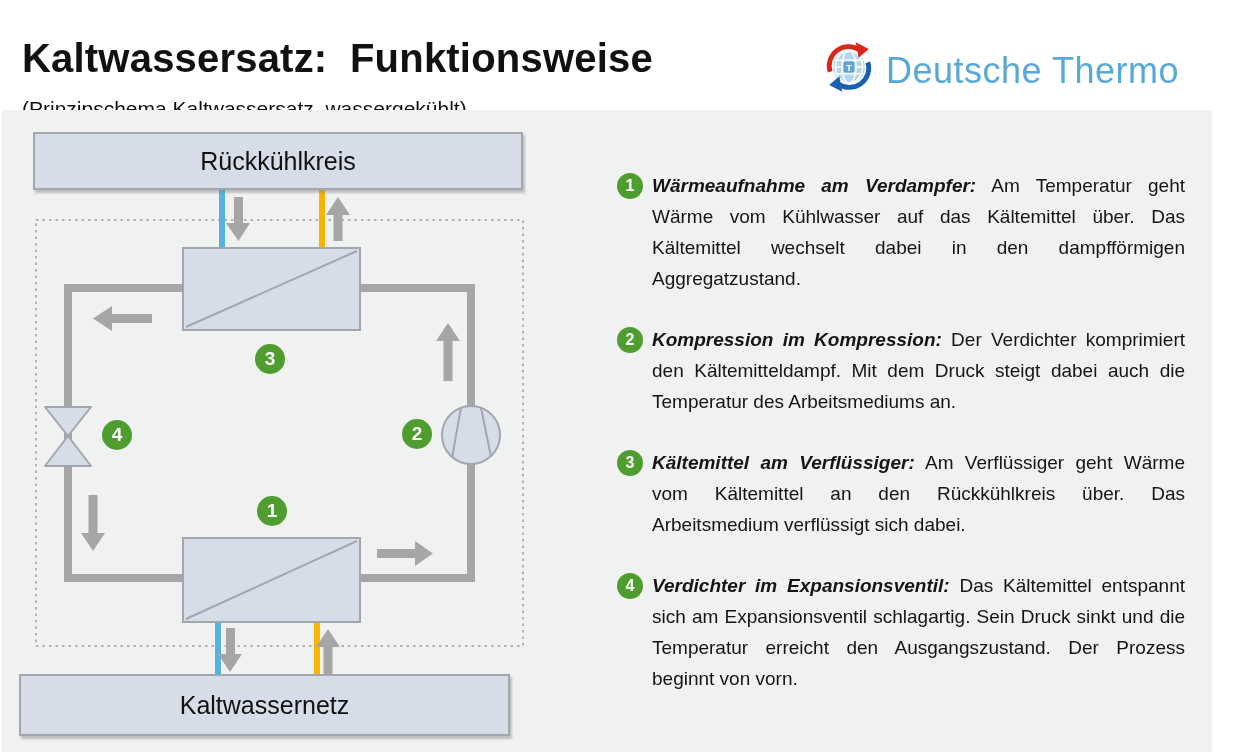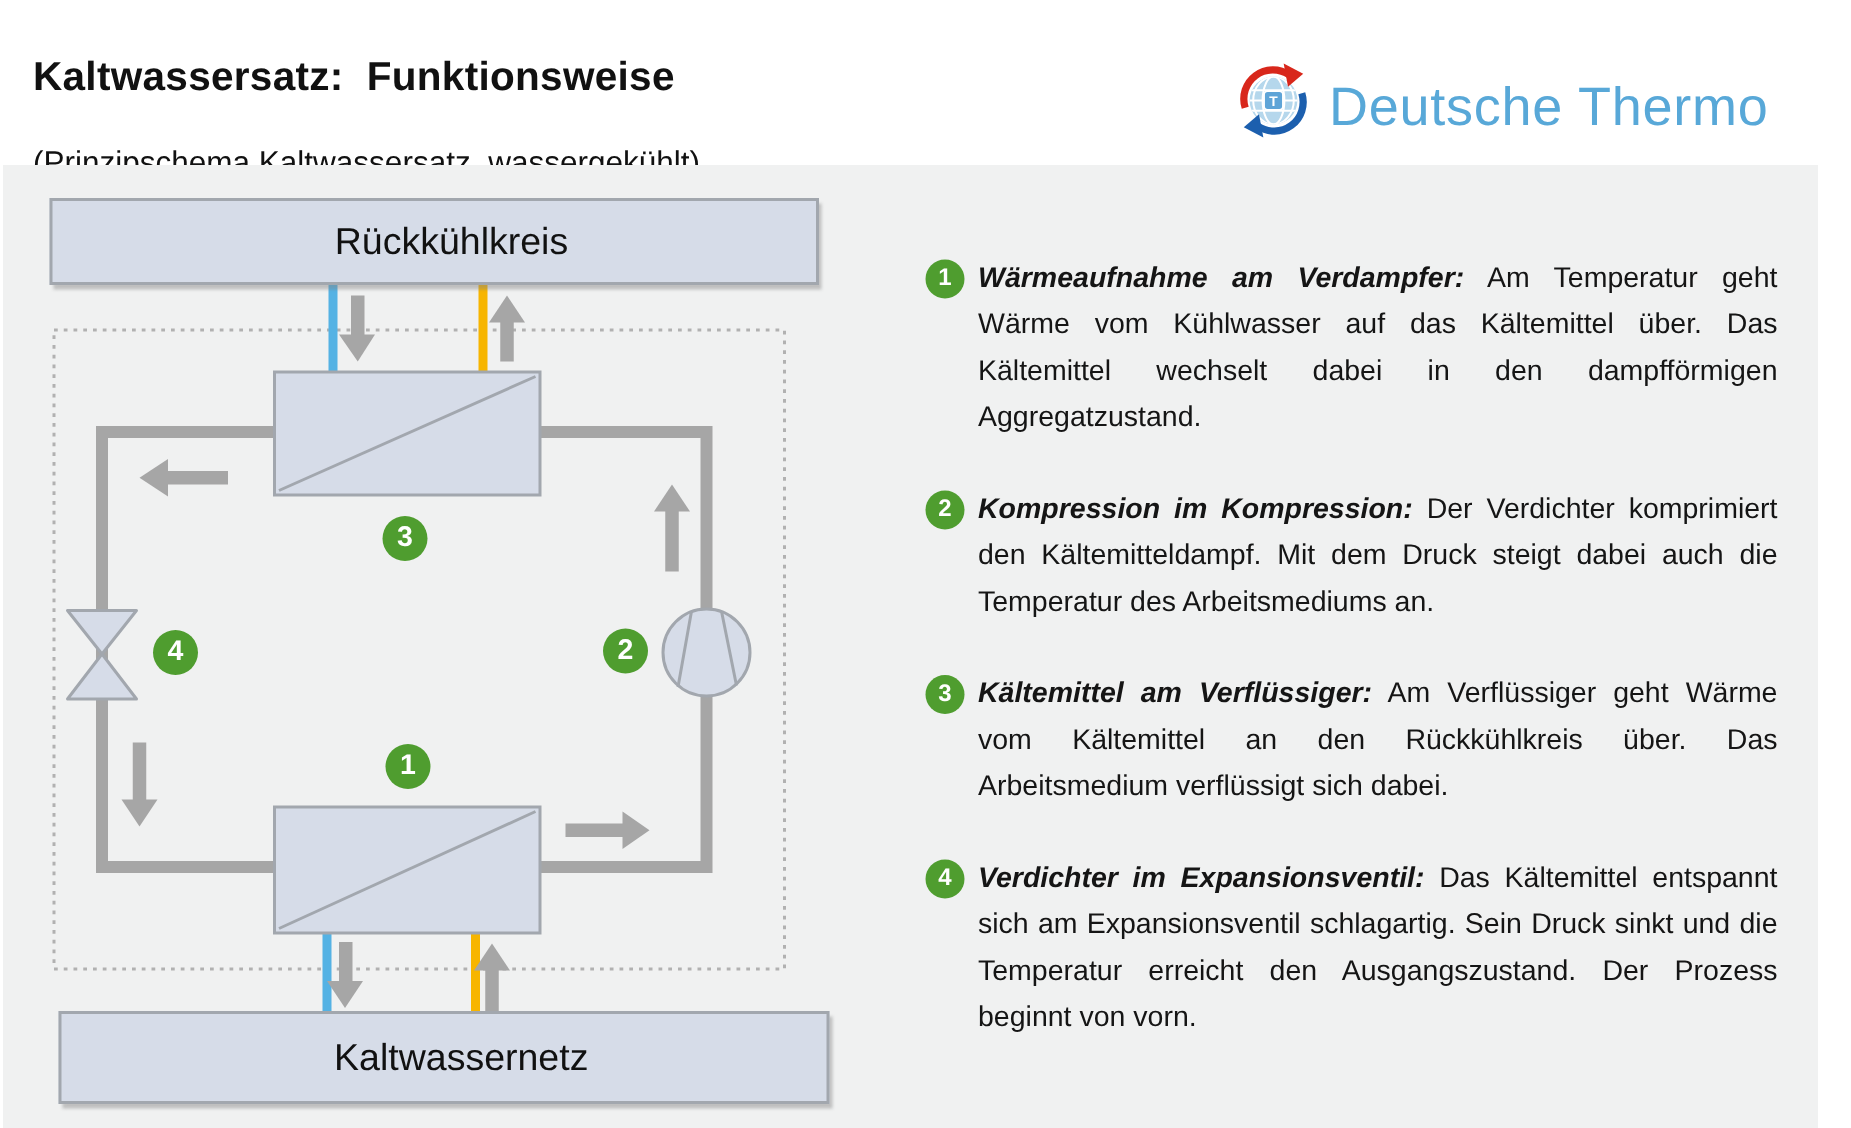--- a/index.html
+++ b/index.html
@@ -3,39 +3,39 @@
 <meta charset="utf-8">
 <style>
   html,body { margin:0; padding:0; background:#ffffff; }
   .page {
     position:relative; width:1234px; height:752px; overflow:hidden;
     background:#ffffff; font-family:"Liberation Sans","DejaVu Sans",sans-serif;
   }
   
   .page-title {
     position:absolute; left:22px; top:36px; margin:0;
-    font-size:27px; font-weight:bold; color:#111; letter-spacing:.2px; white-space:pre-wrap;
+    font-size:40px; font-weight:bold; color:#111; letter-spacing:.2px; white-space:pre-wrap;
   }
   .page-subtitle {
     position:absolute; left:22px; top:76px; font-size:21px; color:#111; white-space:pre-wrap;margin-top:21px;
   }
   .logo { position:absolute; left:820px; top:36px; height:62px; }
   .logo-icon { position:absolute; left:0; top:2px; }
   .brand-name { position:absolute; left:66px; top:14px; font-size:36px; color:#58a8d8; letter-spacing:.5px; white-space:nowrap; }
   
   .panel { position:absolute; left:2px; top:110px; width:1210px; height:642px; background:#f0f1f1; }
   
   .flowbox {
     position:absolute; background:#d6dce8; border:2px solid #a2a7ae;
     box-shadow:2px 3px 2px rgba(130,130,130,.45);
     display:flex; align-items:center; justify-content:center;
-    font-size:25px; color:#111;padding-left:23px;
+    font-size:25px; color:#111;
   }
   .box-top    { left:33px; top:132px; width:486px; height:54px; }
-  .box-bottom { left:39px; top:674px; width:487px; height:58px; }
+  .box-bottom { left:19px; top:674px; width:487px; height:58px; }
   .circuit { position:absolute; left:0; top:0; pointer-events:none; }
   
   .badge {
     position:absolute; width:30px; height:30px; border-radius:50%;
     background:#4f9d2f; color:#fff; font-weight:bold; font-size:19px;
     display:flex; align-items:center; justify-content:center;
   }
   .badge-1 { left:257px; top:496px; }
   .badge-2 { left:402px; top:419px; }
   .badge-3 { left:255px; top:344px; }

